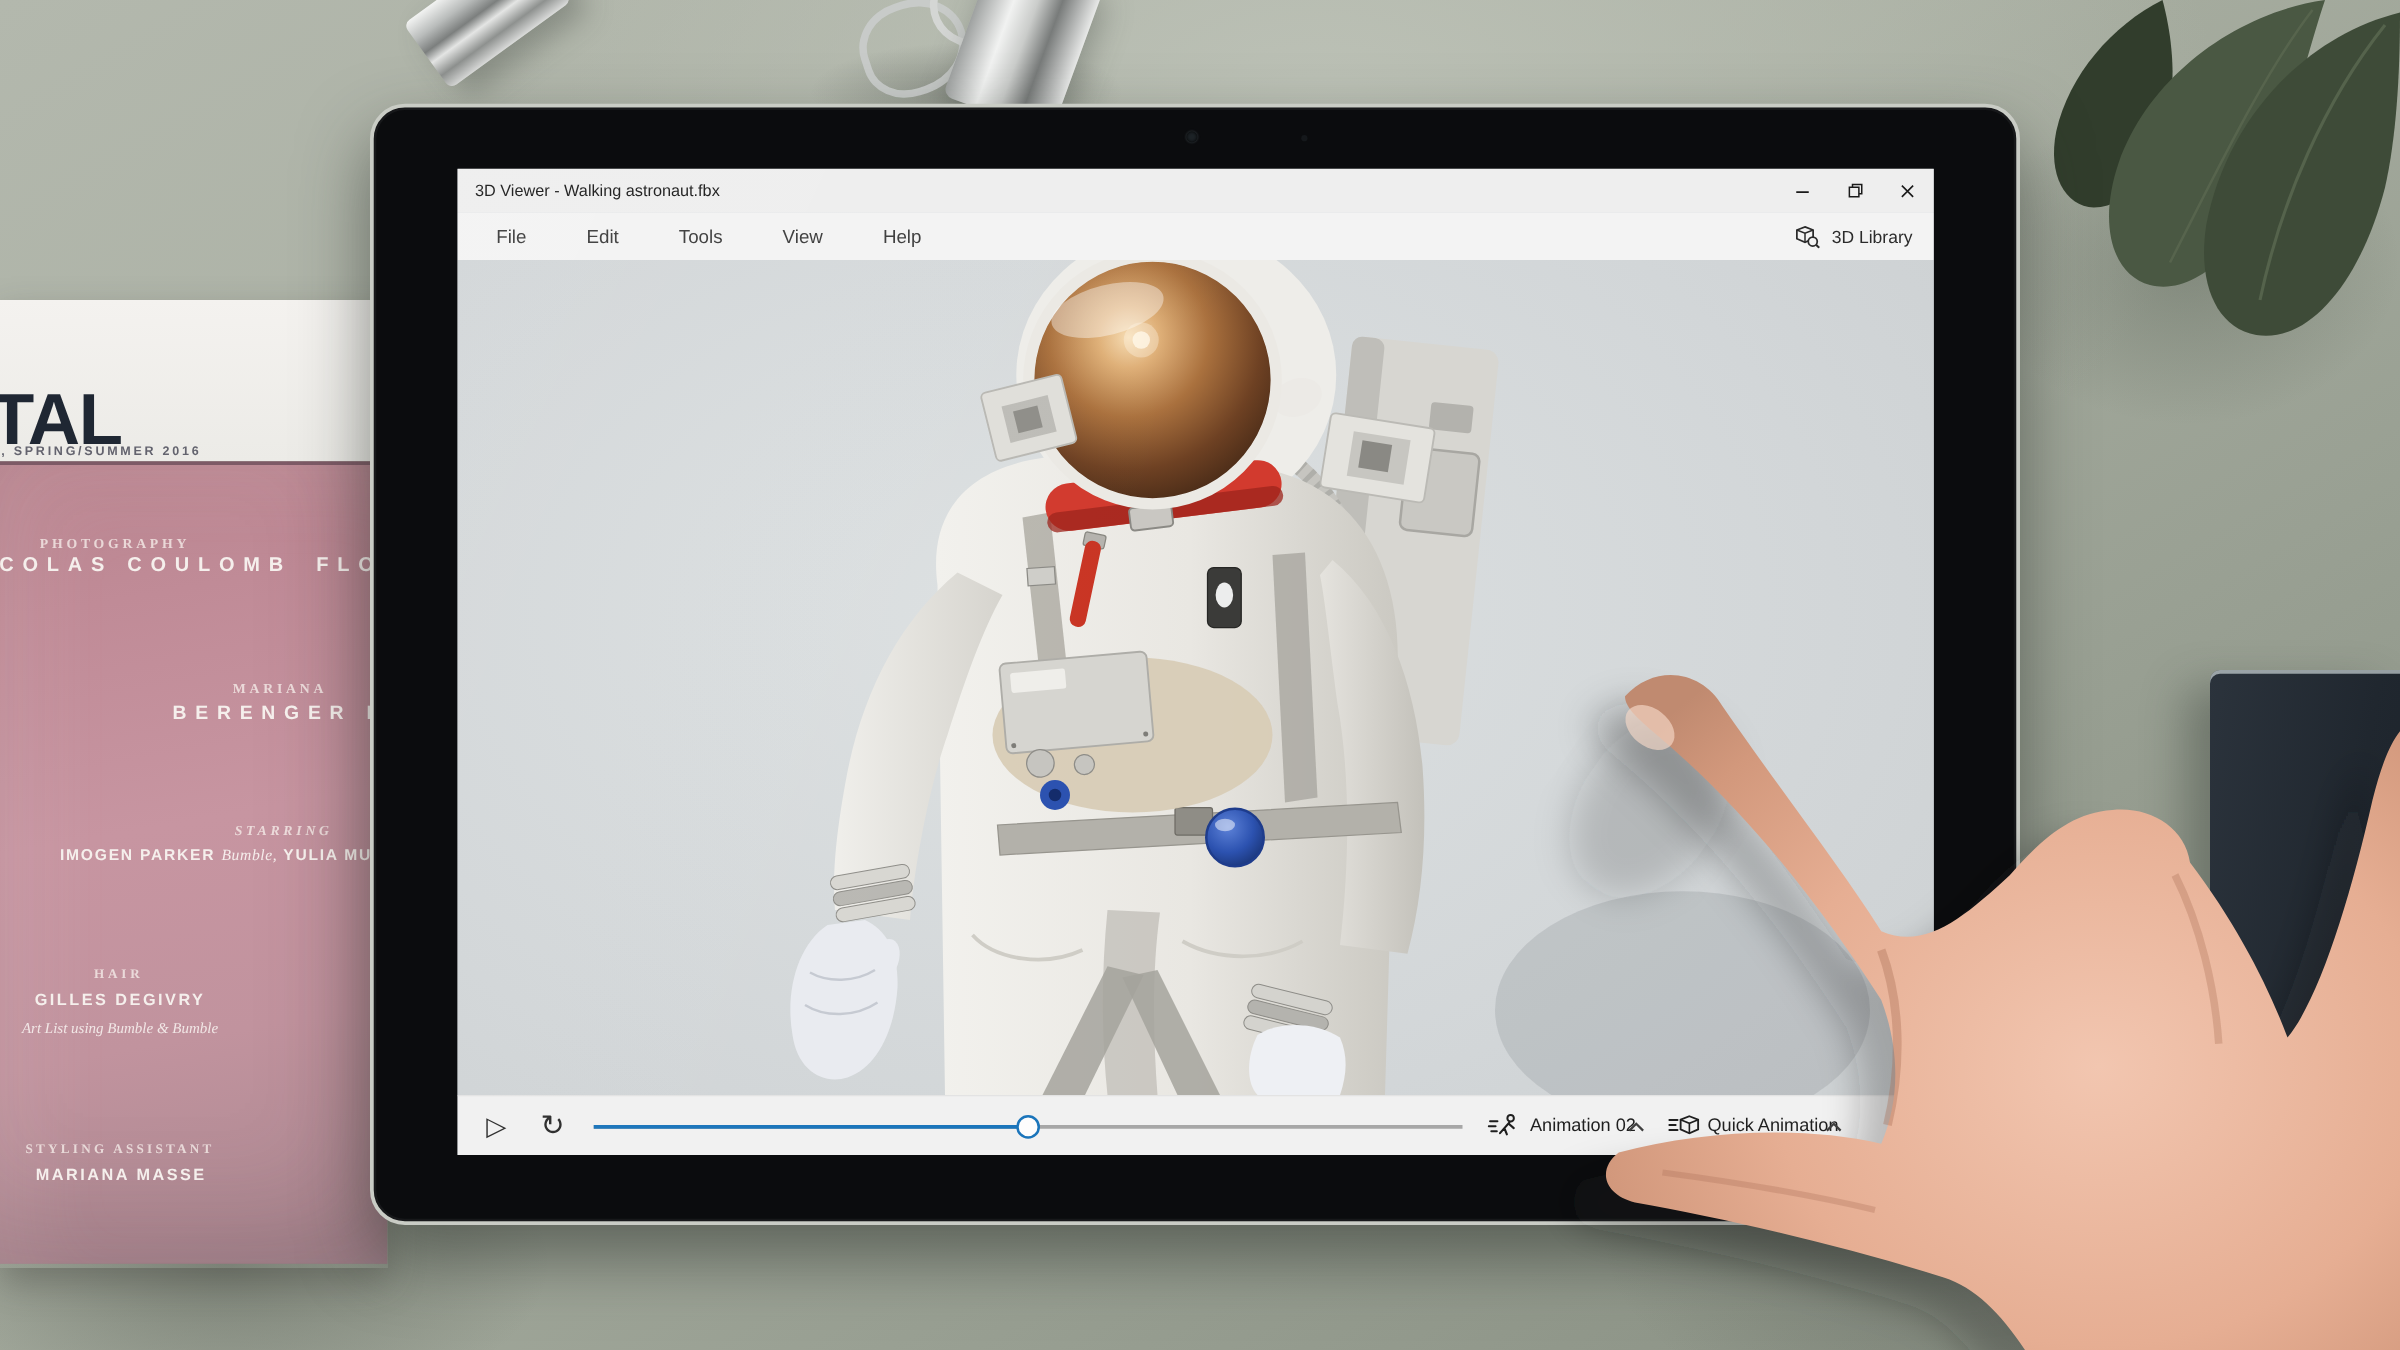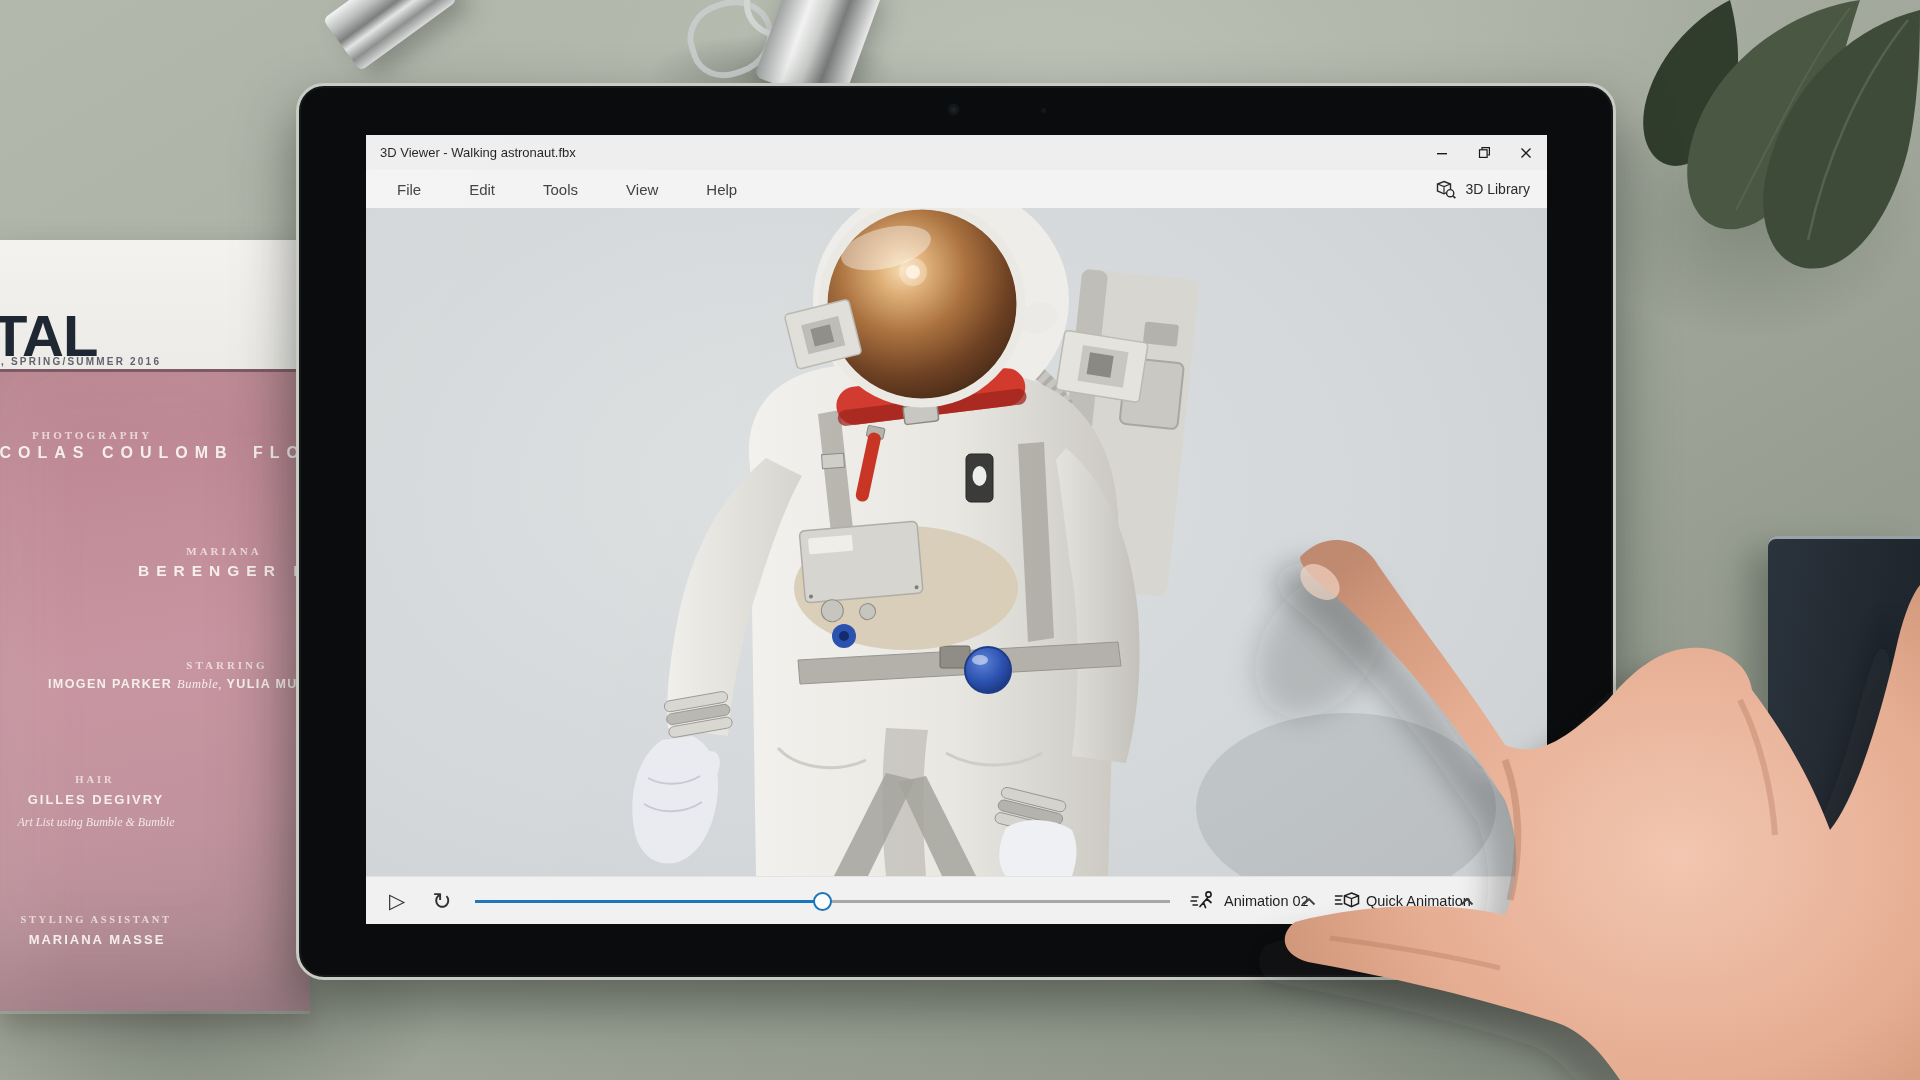--- a/index.html
+++ b/index.html
@@ -31,21 +31,21 @@
   .credit-head { position:absolute; font-family:"Liberation Serif", serif; font-weight:600;
     font-size:11px; letter-spacing:3px; color:rgba(246,238,235,.78); text-align:center; width:200px; }
   .credit-name { position:absolute; font-weight:700; color:#f5efec; white-space:nowrap; }
   .credit-italic { font-family:"Liberation Serif", serif; font-style:italic; font-weight:400;
     letter-spacing:.5px; color:rgba(250,244,242,.92); }
   .c-photo-head { left:-8px; top:57px; }
   .c-photo-name { left:-12px; top:72px; font-size:16px; letter-spacing:7px; }
   .c-photo-extra { left:253px; top:72px; font-size:16px; letter-spacing:7px; position:absolute; font-weight:700; color:#f5efec; }
   .c-styl-head { left:124px; top:173px; }
   .c-styl-name { left:138px; top:190px; font-size:15.5px; letter-spacing:7px; }
-  .c-star-head { left:127px; top:287px; }
+  .c-star-head { left:127px; top:287px;font-style:italic; }
   .c-star-name { left:48px; top:305px; font-size:12.5px; letter-spacing:1.4px; }
   .c-hair-head { left:-5px; top:402px; font-size:10.5px; }
   .c-hair-name { left:-4px; top:420px; width:200px; text-align:center; font-size:13px; letter-spacing:2px; }
   .c-hair-sub { left:-54px; top:443px; width:300px; text-align:center; position:absolute;
     font-family:"Liberation Serif", serif; font-style:italic; font-size:12px; color:rgba(248,242,240,.88); }
   .c-asst-head { left:-4px; top:542px; font-size:10.5px; letter-spacing:2.6px; }
   .c-asst-name { left:-3px; top:560px; width:200px; text-align:center; font-size:13px; letter-spacing:2px; }
 
   
   .clipA-body { position:absolute; left:330px; top:-22px; width:120px; height:64px; border-radius:6px;

